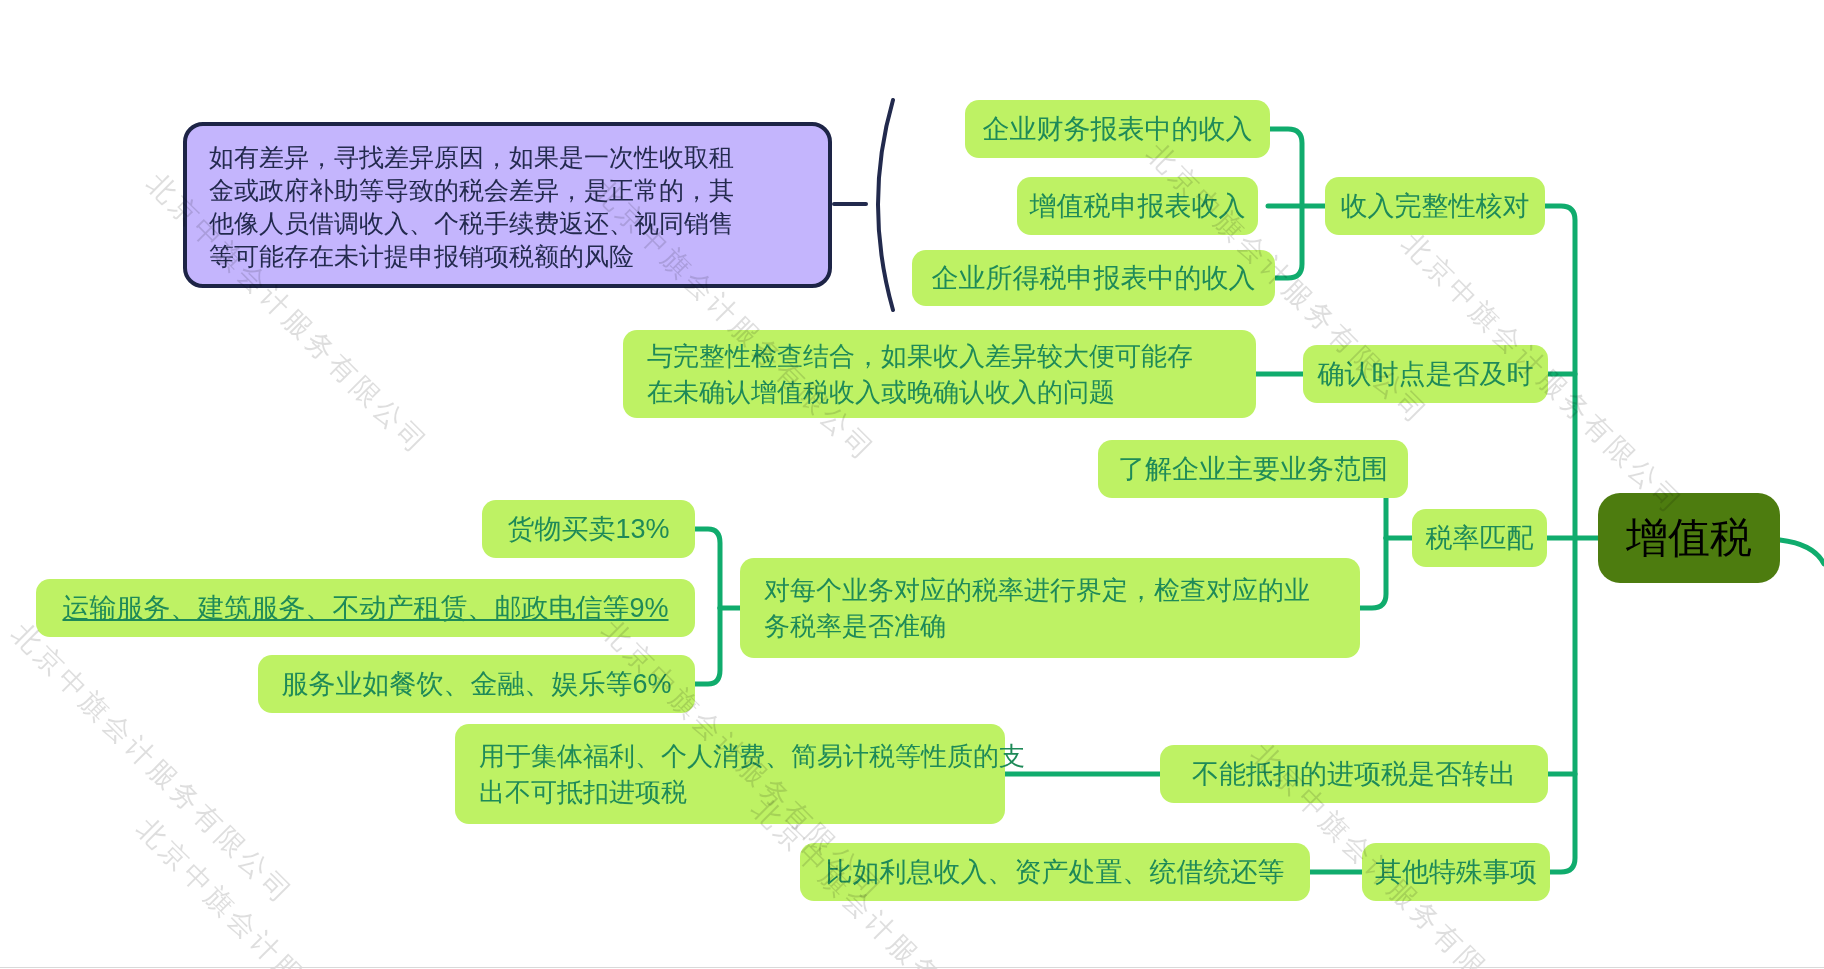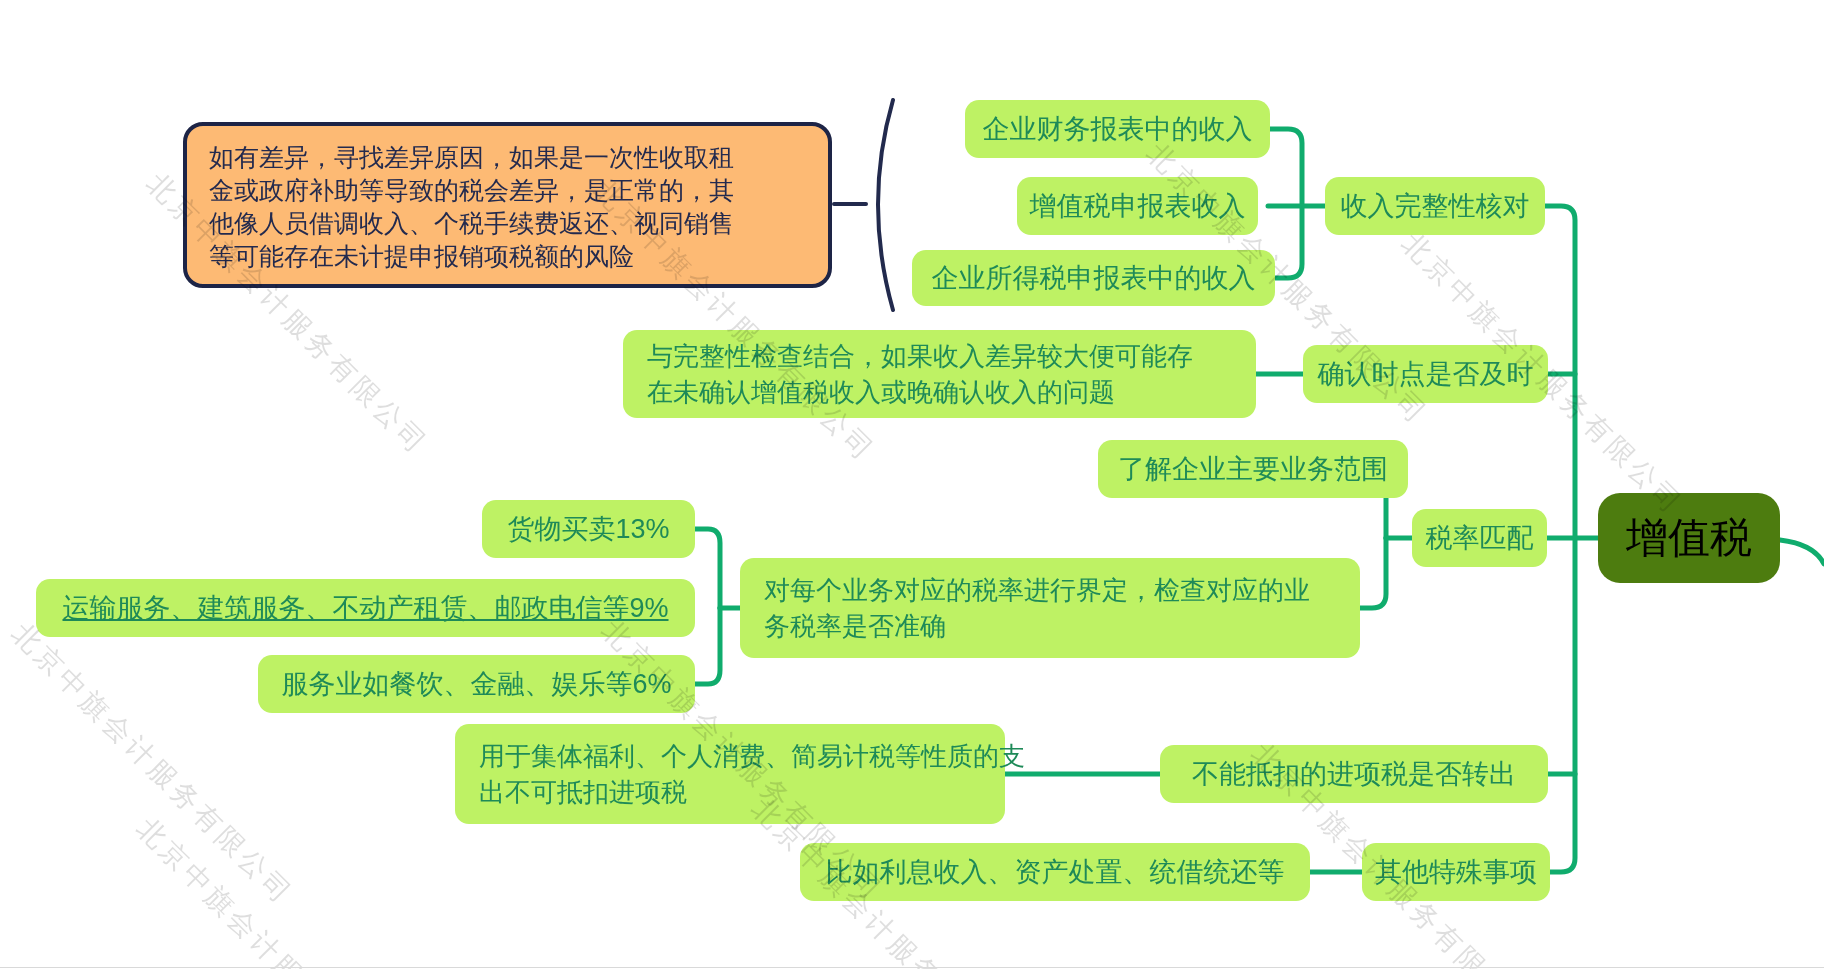--- a/index.html
+++ b/index.html
@@ -31,21 +31,21 @@
     padding:8px 24px;white-space:normal;
   }
   .node.multi span{display:block;white-space:nowrap;}
   .root{
     background:#4d7c0f;color:#000000;
     border-radius:22px;font-size:42px;
     z-index:2;
   }
   .callout{
     position:absolute;z-index:2;
-    background:#fdba74;color:#232a4e;
+    background:#c4b5fd;color:#232a4e;
     border:4px solid #1d2446;border-radius:20px;
     box-sizing:border-box;
     font-size:25px;line-height:33px;
     padding:15px 22px;
   }
   .callout span{display:block;white-space:nowrap;}
   .wm{
     position:absolute;z-index:3;
     color:rgba(0,0,0,0.13);
     font-size:28px;letter-spacing:4px;

